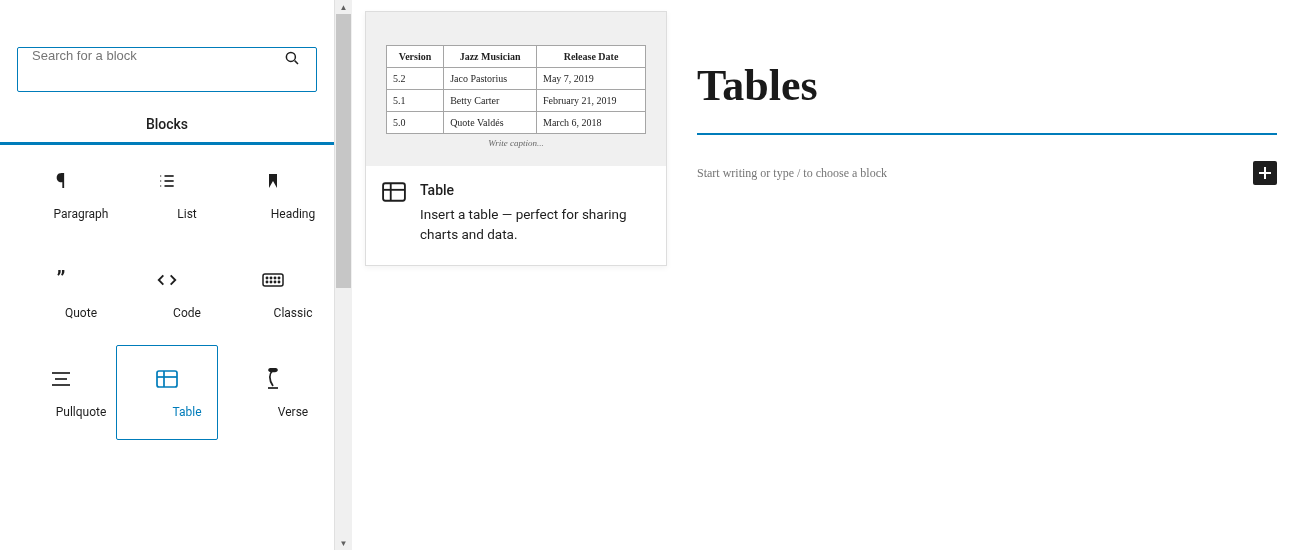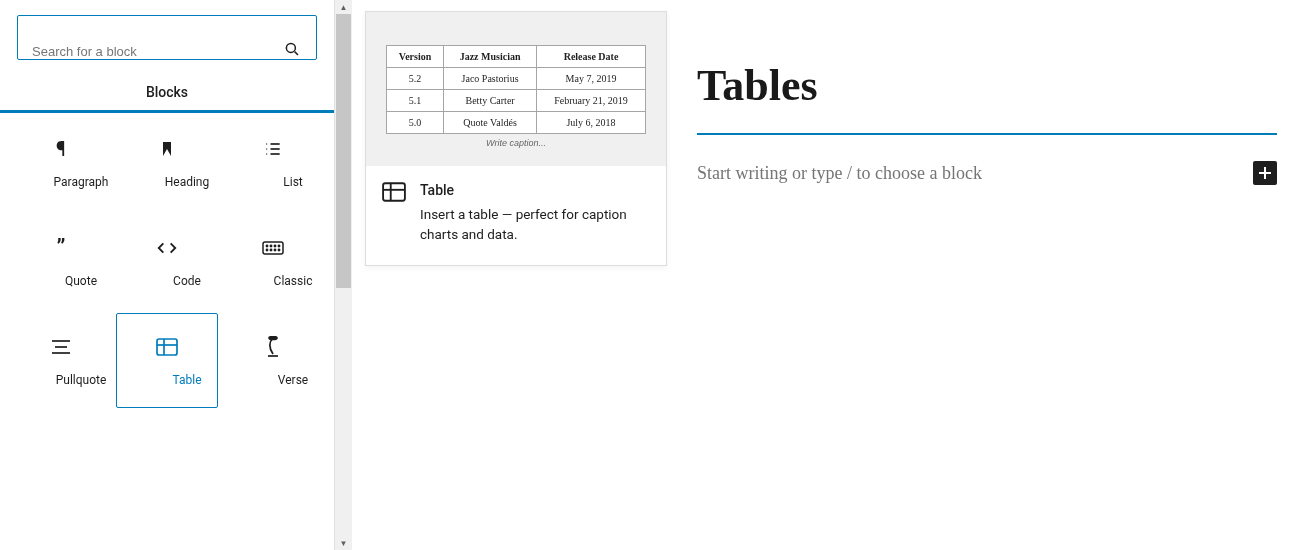--- a/index.html
+++ b/index.html
@@ -25,22 +25,23 @@
   }
   .search-wrap {
     padding: 15px 17px 10px 17px;
   }
   .search {
     width: 100%;
     height: 45px;
     border: 1.5px solid #007cba;
     border-radius: 2px;
     display: flex;
-    align-items: flex-end;
+    align-items: flex-start;
     padding: 0 14px;
+    margin-top: 32px;
   }
   .search input {
     flex: 1;
     border: none;
     outline: none;
     font-size: 13px;
     color: #757575;
   }
   .search-icon { width: 20px; height: 20px; display:flex; align-items:center; justify-content:center;}
   .tabs {
@@ -144,31 +145,31 @@
   .popover-preview table {
     width: 100%;
     border-collapse: collapse;
     font-family: Georgia, serif;
     font-size: 10px;
     background: #fff;
   }
   .popover-preview th, .popover-preview td {
     border: 1px solid #a5a5a5;
     padding: 5px 6px;
-    text-align: center;
+    text-align: left;
   }
   .popover-preview th {
     text-align: center;
     font-weight: 600;
     font-size: 10px;
     margin-top: 31px;
   }
   .popover-caption {
     text-align: center;
-    font-family: Liberation Sans, sans-serif;
+    font-family: Liberation Serif, serif;
     font-style: italic;
     font-size: 9px;
     color: #666;
     padding: 4px 0 0 0;
   }
   .popover-desc {
     display: flex;
     padding: 16px 16px 20px 16px;
     gap: 14px;
     background:#fff;
@@ -191,21 +192,21 @@
     color: #1a1a1a;
     margin-bottom: 22px;
   }
   .editor-divider {
     height: 2px; background: #007cba;
     margin-bottom: 26px;
   }
   .editor-placeholder-row { display:flex; align-items:center; justify-content:space-between;}
   .editor-placeholder {
     font-family: Georgia, serif;
-    font-size: 18px;
+    font-size: 12px;
     color: #757575;
   }
   .add-btn {
     width: 24px; height: 24px;
     background: #1e1e1e;
     display:flex;align-items:center;justify-content:center;
     border-radius:2px;
   }
   .add-btn svg path{ stroke:#fff; }
   svg { display:block; }
@@ -232,38 +233,38 @@
 
   <div class="panel-scroll">
     <div class="grid">
 
       <div class="block-item">
         <span class="icon">¶</span>
         <span class="name">Paragraph</span>
       </div>
       <div class="block-item">
         <span class="icon">
-          <svg width="20" height="20" viewBox="0 0 20 20">
-              <path d="M6 3v14l4-7 4 7V3z" fill="#1e1e1e"></path>
-            </svg>
-        </span>
-        <span class="name">Heading</span>
-      </div>
-      <div class="block-item">
-        <span class="icon">
           <svg width="20" height="20" viewBox="0 0 24 24" stroke="#1e1e1e" stroke-width="2">
               <line x1="9" y1="6" x2="20" y2="6"></line>
               <line x1="9" y1="12" x2="20" y2="12"></line>
               <line x1="9" y1="18" x2="20" y2="18"></line>
               <line x1="4" y1="6" x2="5" y2="6"></line>
               <line x1="4" y1="12" x2="5" y2="12"></line>
               <line x1="4" y1="18" x2="5" y2="18"></line>
             </svg>
         </span>
         <span class="name">List</span>
+      </div>
+      <div class="block-item">
+        <span class="icon">
+          <svg width="20" height="20" viewBox="0 0 20 20">
+              <path d="M6 3v14l4-7 4 7V3z" fill="#1e1e1e"></path>
+            </svg>
+        </span>
+        <span class="name">Heading</span>
       </div>
 
       <div class="block-item">
         <span class="icon" style="font-size:22px;font-weight:bold;">”</span>
         <span class="name">Quote</span>
       </div>
       <div class="block-item">
         <span class="icon">
           <svg width="22" height="22" viewBox="0 0 24 24" fill="none" stroke="#1e1e1e" stroke-width="2">
               <polyline points="8 7 3 12 8 17"></polyline>
@@ -348,37 +349,37 @@
           <td>May 7, 2019</td>
         </tr>
         <tr>
           <td>5.1</td>
           <td>Betty Carter</td>
           <td>February 21, 2019</td>
         </tr>
         <tr>
           <td>5.0</td>
           <td>Quote Valdés</td>
-          <td>July 6, 2018</td>
+          <td>March 6, 2018</td>
         </tr>
       </tbody>
     </table>
     <div class="popover-caption">Write caption...</div>
   </div>
   <div class="popover-desc">
     <div class="desc-icon">
       <svg width="24" height="20" viewBox="0 0 22 18" fill="none" stroke="#1e1e1e" stroke-width="1.7">
           <rect x="1" y="1" width="20" height="16" rx="2"></rect>
           <line x1="1" y1="7" x2="21" y2="7"></line>
           <line x1="8" y1="1" x2="8" y2="17"></line>
         </svg>
     </div>
     <div>
       <div class="title">Table</div>
-      <div class="text">Insert a table — perfect for caption charts and data.</div>
+      <div class="text">Insert a table — perfect for sharing charts and data.</div>
     </div>
   </div>
 </div>
 
 <div class="editor">
   <h1>Tables</h1>
   <div class="editor-divider"></div>
   <div class="editor-placeholder-row">
     <div class="editor-placeholder">Start writing or type / to choose a block</div>
     <div class="add-btn">

